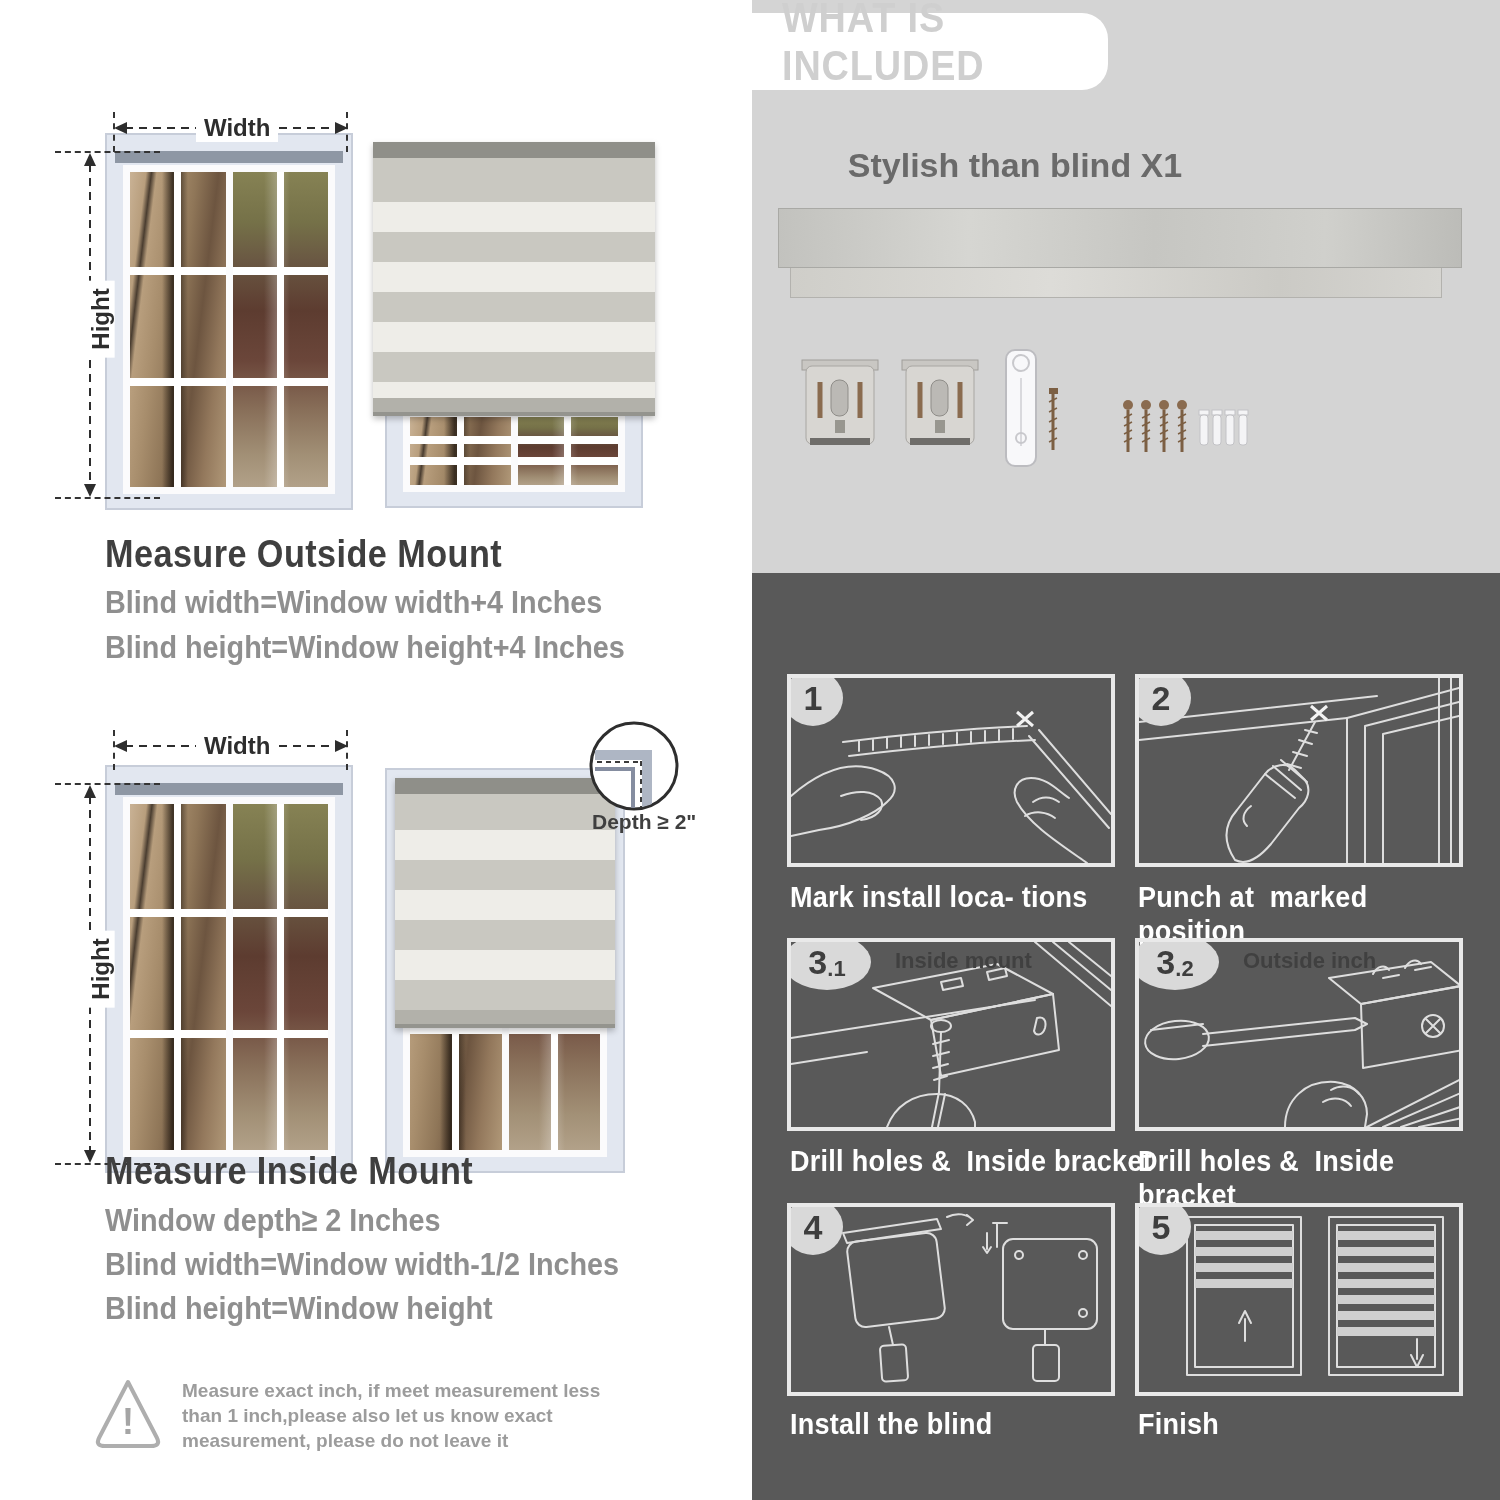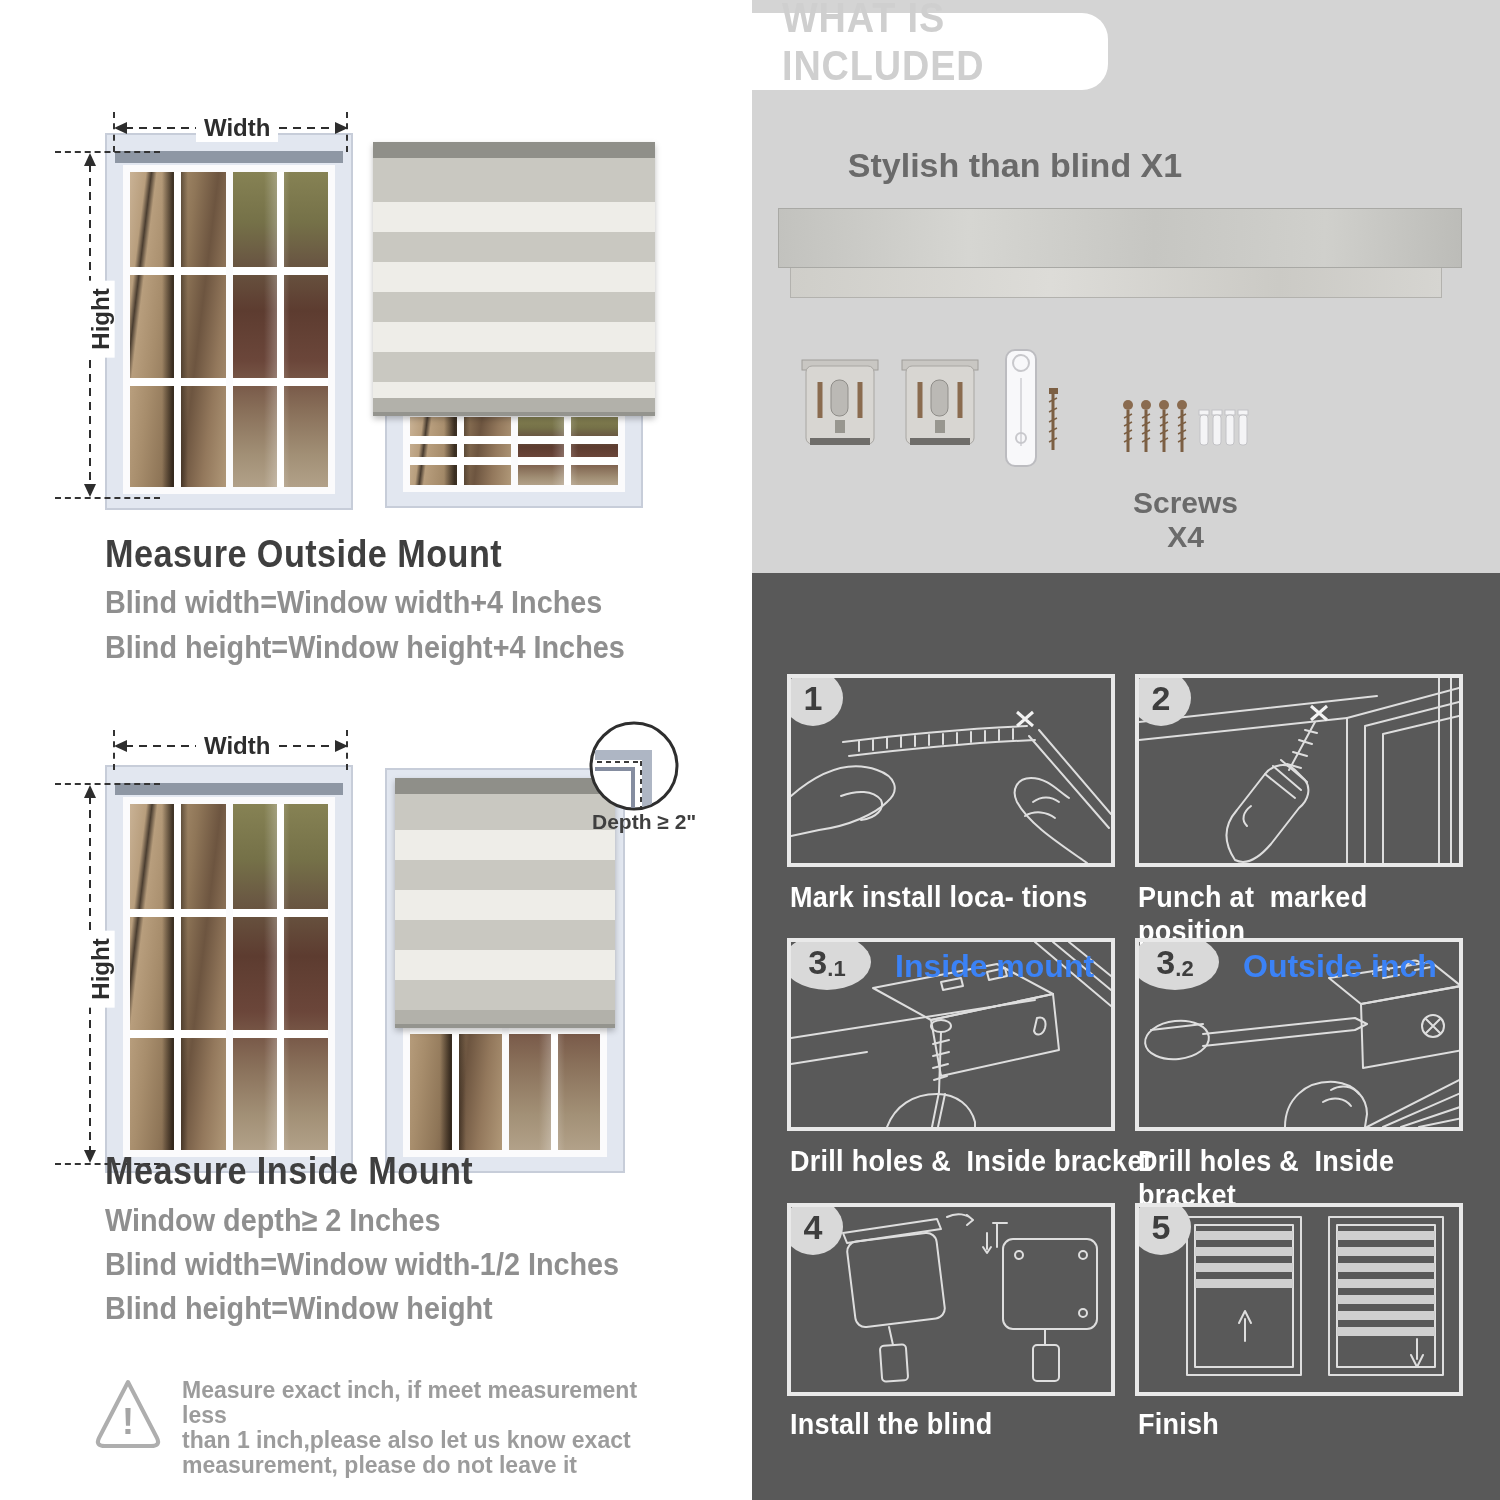--- a/index.html
+++ b/index.html
@@ -39,21 +39,21 @@
   .blind .b-cassette{height:44px;background:#c9c8c1;}
   .blind .b-body{background:repeating-linear-gradient(180deg,#eeede8 0 30px,#c9c8c1 30px 60px);}
   .blind .b-rail{height:18px;background:#b2b1aa;border-bottom:4px solid #94948e;box-sizing:border-box;}
 
   
   .dim-label{background:#fff;color:#2d2d2d;font-weight:bold;font-size:24px;padding:0 8px;}
   .guide-v{border-left:2px dashed #333;}
   .guide-h{border-top:2px dashed #333;}
 
   
-  .note-text{font-weight:bold;font-size:23px;line-height:25px;color:#9c9c9c;white-space:pre-line;}
+  .note-text{font-weight:bold;font-size:19px;line-height:25px;color:#9c9c9c;white-space:pre-line;}
 
   
   .included-bg{left:752px;top:0;width:748px;height:573px;background:#d4d4d4;}
   .hdr-included{left:752px;top:13px;width:356px;height:77px;background:#fff;border-radius:0 26px 26px 0;
                 display:flex;align-items:flex-end;padding-left:30px;box-sizing:border-box;}
   .hdr-included span{color:#cfcfcf;font-weight:bold;font-size:42px;letter-spacing:1px;}
   .included-label{font-weight:bold;font-size:30px;color:#6a6a6a;text-align:center;}
   .bar-main{left:778px;top:208px;width:684px;height:60px;border:1px solid #a9a9a5;box-sizing:border-box;
             background:linear-gradient(92deg,#c2c2be,#d6d6d2 28%,#c6c6c2 55%,#d0d0cc 80%,#bcbcb8);}
   .bar-strip{left:790px;top:268px;width:652px;height:30px;border:1px solid #b3b2ae;border-top:none;box-sizing:border-box;
@@ -64,21 +64,21 @@
   .hdr-mount{left:752px;top:577px;width:432px;height:80px;background:#fff;border-radius:0 28px 28px 0;
              display:flex;align-items:center;padding-left:26px;box-sizing:border-box;}
   .hdr-mount span{color:#3c3c3c;font-weight:bold;font-size:44px;letter-spacing:.5px;}
 
   .panel{position:absolute;width:328px;height:193px;border:4px solid #e9e9e9;box-sizing:border-box;overflow:hidden;}
   .panel svg{position:absolute;left:0;top:0;}
   .badge{position:absolute;left:-8px;top:-8px;width:60px;height:56px;background:#d9d9d9;border-radius:50%;
          display:flex;align-items:center;justify-content:center;color:#3e3e3e;font-weight:bold;font-size:34px;}
   .badge-wide{width:88px;}
   .badge .sub{font-size:22px;align-self:flex-end;margin-bottom:8px;}
-  .panel-label{position:absolute;left:92px;top:6px;color:#3b82f6;font-weight:bold;font-size:32px;white-space:pre-wrap;}
+  .panel-label{position:absolute;left:92px;top:6px;color:#404040;font-weight:bold;font-size:22px;white-space:pre-wrap;}
   .badge-wide+ .panel-label{left:104px;}
   .step-caption{position:absolute;color:#fff;font-weight:bold;font-size:30px;white-space:pre-wrap;letter-spacing:.3px;}
 
   .sketch{stroke:#dedede;stroke-width:2;fill:none;stroke-linecap:round;stroke-linejoin:round;}
 </style>
 </head>
 <body>
 
 <div id="page">
 
@@ -297,21 +297,20 @@
           <rect x="-5" y="12" width="10" height="5"></rect>
           <rect x="-4" y="17" width="8" height="30" rx="3"></rect>
         </g>
       <g transform="translate(123,0)">
           <rect x="-5" y="12" width="10" height="5"></rect>
           <rect x="-4" y="17" width="8" height="30" rx="3"></rect>
         </g>
     </g>
   </svg>
 
-  <div class="abs included-label" style="left:1118px;top:486px;width:135px;">Screws X4</div>
 
   <div class="abs mount-bg"></div>
 
   <div class="panel" style="left:787px;top:674px;">
     <svg width="320" height="185" viewBox="0 0 320 185">
       <g class="sketch">
         <path d="M52,64 C115,56 185,50 236,48"></path>
         <path d="M58,78 C125,70 195,64 244,62"></path>
         <path d="M68,63 L68,73 M82,62 L82,72 M96,60 L96,70 M110,59 L110,69 M124,58 L124,68 M138,57 L138,67 M152,56 L152,66 M166,55 L166,65 M180,54 L180,64 M194,53 L194,63 M208,52 L208,62 M222,51 L222,61"></path>
         <path d="M0,118 C30,92 58,82 86,92 C104,98 110,112 96,124 C84,136 58,148 28,152 L0,158"></path>

